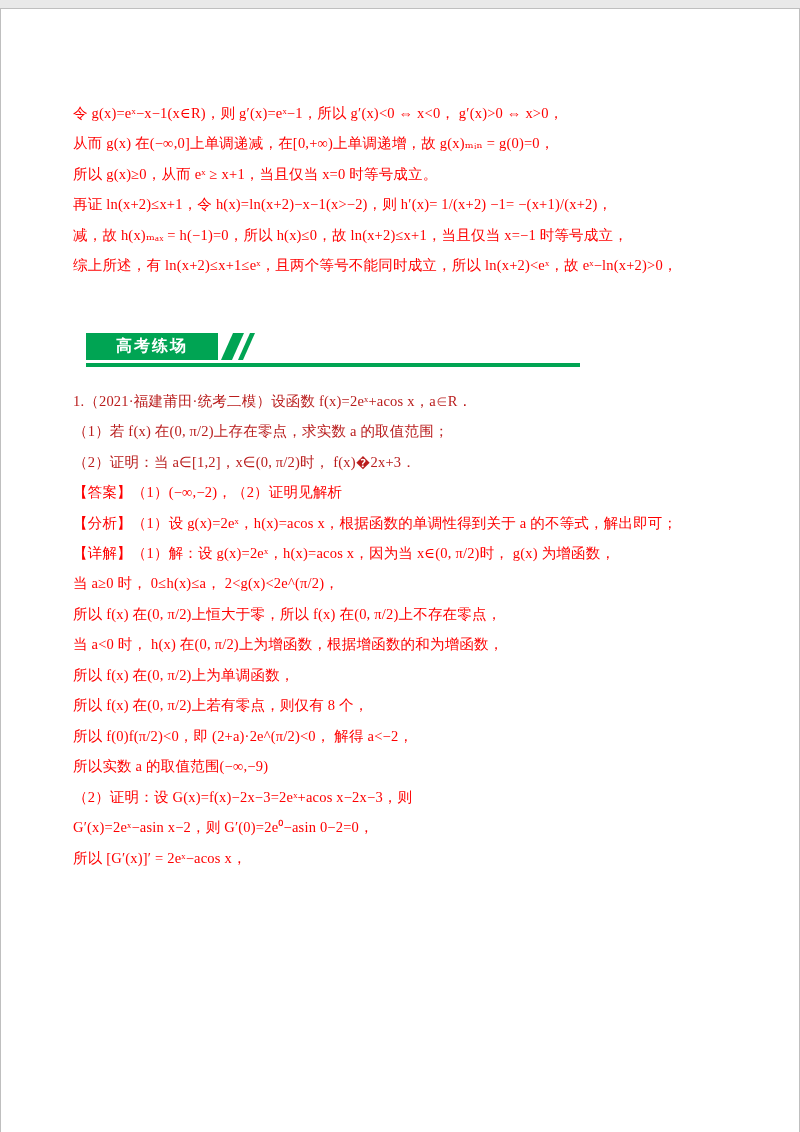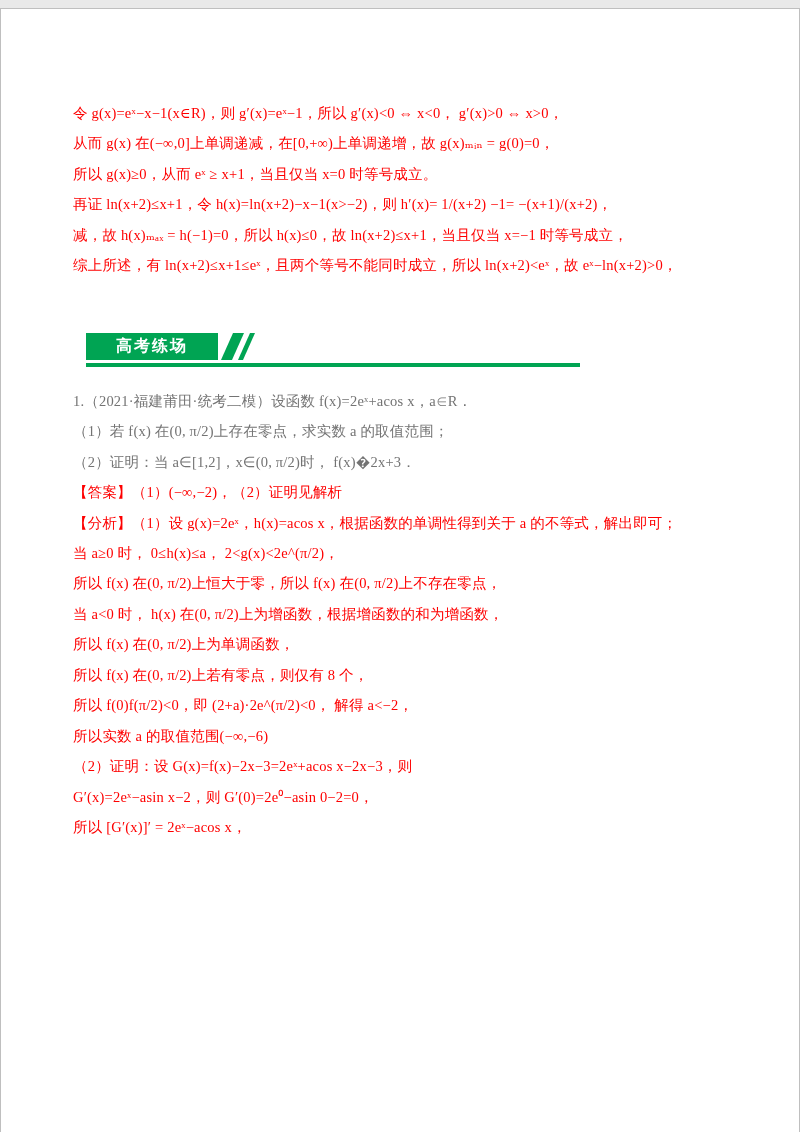--- a/index.html
+++ b/index.html
@@ -10,21 +10,21 @@
     font-family:"Liberation Serif","DejaVu Serif",serif;
   }
   p.line{
     margin:0 0 9px 0;
     font-size:14.5px;
     line-height:1.48;
     letter-spacing:.2px;
     white-space:nowrap;
   }
   .red{color:#fe0000;}
-  .black{color:#737373;}
+  .black{color:#b91c1c;}
   .gap-md{margin-bottom:14px;font-family:Liberation Serif, serif;}
   .gap-lg{margin-bottom:21px;}
   .proof-block{margin-bottom:0;}
   
   .banner-row{
     display:flex;align-items:stretch;height:27px;
     margin:56px 0 0 13px;
   }
   .banner-box{
     background:#00a453;color:#ffffff;
@@ -68,25 +68,26 @@
 
   <section class="exercise-problem">
     <p class="line black gap-md">1.（2021·福建莆田·统考二模）设函数 f(x)=2eˣ+acos x，a∈R．</p>
     <p class="line black gap-lg">（1）若 f(x) 在(0, π/2)上存在零点，求实数 a 的取值范围；</p>
     <p class="line black gap-md">（2）证明：当 a∈[1,2]，x∈(0, π/2)时， f(x)�2x+3．</p>
   </section>
 
   <section class="exercise-solution">
     <p class="line red">【答案】（1）(−∞,−2)，（2）证明见解析</p>
     <p class="line red">【分析】（1）设 g(x)=2eˣ，h(x)=acos x，根据函数的单调性得到关于 a 的不等式，解出即可；</p>
+    <p class="line red gap-lg">【详解】（1）解：设 g(x)=2eˣ，h(x)=acos x，因为当 x∈(0, π/2)时， g(x) 为增函数，</p>
     <p class="line red gap-lg">当 a≥0 时， 0≤h(x)≤a， 2&lt;g(x)&lt;2e^(π/2)，</p>
     <p class="line red gap-lg">所以 f(x) 在(0, π/2)上恒大于零，所以 f(x) 在(0, π/2)上不存在零点，</p>
     <p class="line red gap-lg">当 a&lt;0 时， h(x) 在(0, π/2)上为增函数，根据增函数的和为增函数，</p>
     <p class="line red gap-lg">所以 f(x) 在(0, π/2)上为单调函数，</p>
     <p class="line red gap-lg">所以 f(x) 在(0, π/2)上若有零点，则仅有 8 个，</p>
     <p class="line red">所以 f(0)f(π/2)&lt;0，即 (2+a)·2e^(π/2)&lt;0， 解得 a&lt;−2，</p>
-    <p class="line red">所以实数 a 的取值范围(−∞,−6)</p>
+    <p class="line red">所以实数 a 的取值范围(−∞,−9)</p>
     <p class="line red">（2）证明：设 G(x)=f(x)−2x−3=2eˣ+acos x−2x−3，则</p>
     <p class="line red gap-md">G′(x)=2eˣ−asin x−2，则 G′(0)=2e⁰−asin 0−2=0，</p>
     <p class="line red">所以 [G′(x)]′ = 2eˣ−acos x，</p>
   </section>
 
 </div>
 
 </body></html>

